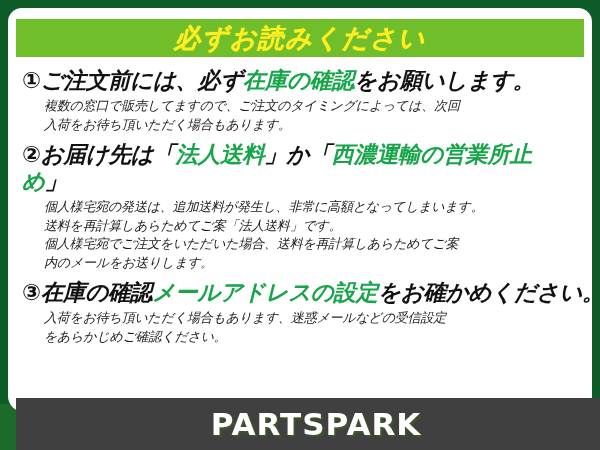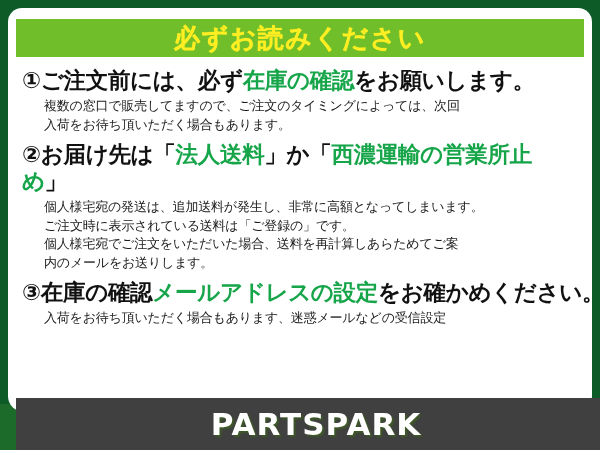--- a/index.html
+++ b/index.html
@@ -25,20 +25,21 @@
   
   .frame {
     position: absolute;
     left: 0;
     top: 0;
     width: 600px;
     height: 404px;
     background: #0d5c28;
     box-sizing: border-box;
     padding: 8px 8px 0 8px;
+    font-style: italic;
   }
   .panel {
     position: relative;
     width: 584px;
     height: 404px;
     background: #ffffff;
     border-radius: 14px 14px 16px 16px;
     box-sizing: border-box;
     padding: 0;
     overflow: hidden;
@@ -134,30 +135,31 @@
           <div class="item-body">
             <div>複数の窓口で販売してますので、ご注文のタイミングによっては、次回</div>
             <div>入荷をお待ち頂いただく場合もあります。</div>
           </div>
         </div>
 
         <div class="item">
           <div class="item-head wrap"><span>②</span><span>お届け先は「</span><span class="em">法人送料</span><span>」か「</span><span class="em">西濃運輸の営業所止め</span><span>」</span></div>
           <div class="item-body">
             <div>個人様宅宛の発送は、追加送料が発生し、非常に高額となってしまいます。</div>
-            <div>ご注文時に表示されている送料は「ご登録の」です。</div>
+            <div>送料を再計算しあらためてご案「法人送料」です。</div>
             <div>個人様宅宛でご注文をいただいた場合、送料を再計算しあらためてご案</div>
             <div>内のメールをお送りします。</div>
           </div>
         </div>
 
         <div class="item">
           <div class="item-head"><span>③</span><span>在庫の確認</span><span class="em">メールアドレスの設定</span><span>をお確かめください。</span></div>
           <div class="item-body">
             <div>入荷をお待ち頂いただく場合もあります、迷惑メールなどの受信設定</div>
+            <div>をあらかじめご確認ください。</div>
           </div>
         </div>
 
       </div>
     </div>
   </div>
 
   <div class="footer">
     <span class="brand">PARTSPARK</span>
   </div>

